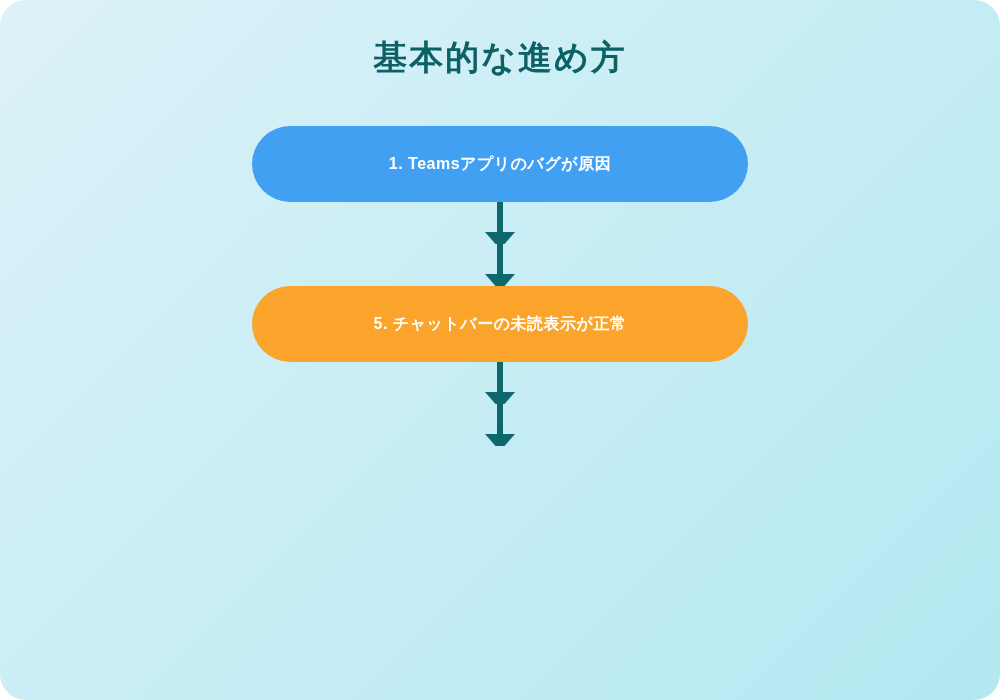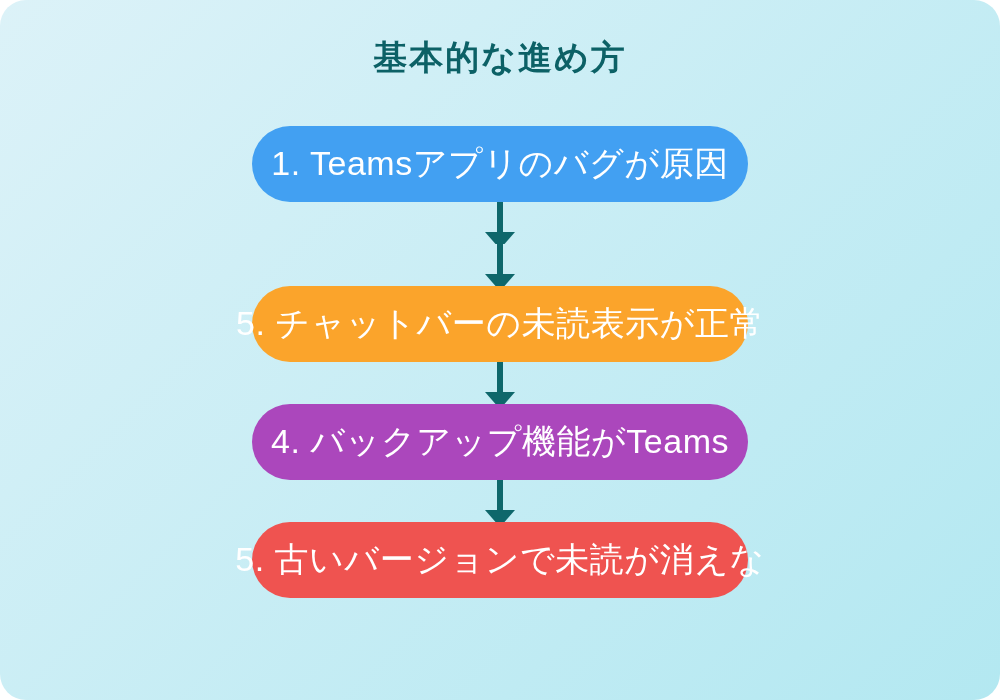--- a/index.html
+++ b/index.html
@@ -36,22 +36,22 @@
     width: 496px;
     height: 76px;
     border-radius: 38px;
     display: flex;
     align-items: center;
     justify-content: center;
     box-sizing: border-box;
   }
   .pill .pill-label {
     color: #ffffff;
-    font-size: 34px;
-    font-weight: normal;
+    font-size: 16px;
+    font-weight: bold;
     letter-spacing: 0.5px;
     white-space: nowrap;
   }
   .arrow {
     display: block;
     width: 32px;
     height: 42px;
     flex: 0 0 auto;
   }
 </style>
@@ -80,27 +80,21 @@
 
     <div class="pill" style="background: rgb(251, 164, 43);">
       <span class="pill-label">5. チャットバーの未読表示が正常</span>
     </div>
 
     <svg class="arrow" viewBox="0 0 32 42" xmlns="http://www.w3.org/2000/svg" style="color: rgb(14, 103, 107);">
       <rect x="13" y="0" width="6" height="31" fill="currentColor"></rect>
       <polygon points="1,30 31,30 20.5,42 11.5,42" fill="currentColor"></polygon>
     </svg>
 
-    <div class="pill" style="background: rgb(171, 71, 188);">
-      <span class="pill-label">4. バックアップ機能がTeams</span>
-    </div>
 
     <svg class="arrow" viewBox="0 0 32 42" xmlns="http://www.w3.org/2000/svg" style="color: rgb(14, 103, 107);">
       <rect x="13" y="0" width="6" height="31" fill="currentColor"></rect>
       <polygon points="1,30 31,30 20.5,42 11.5,42" fill="currentColor"></polygon>
     </svg>
 
-    <div class="pill" style="background: rgb(239, 83, 80);">
-      <span class="pill-label">5. 古いバージョンで未読が消えな</span>
-    </div>
 
   </div>
 </div>
 
 </body></html>

